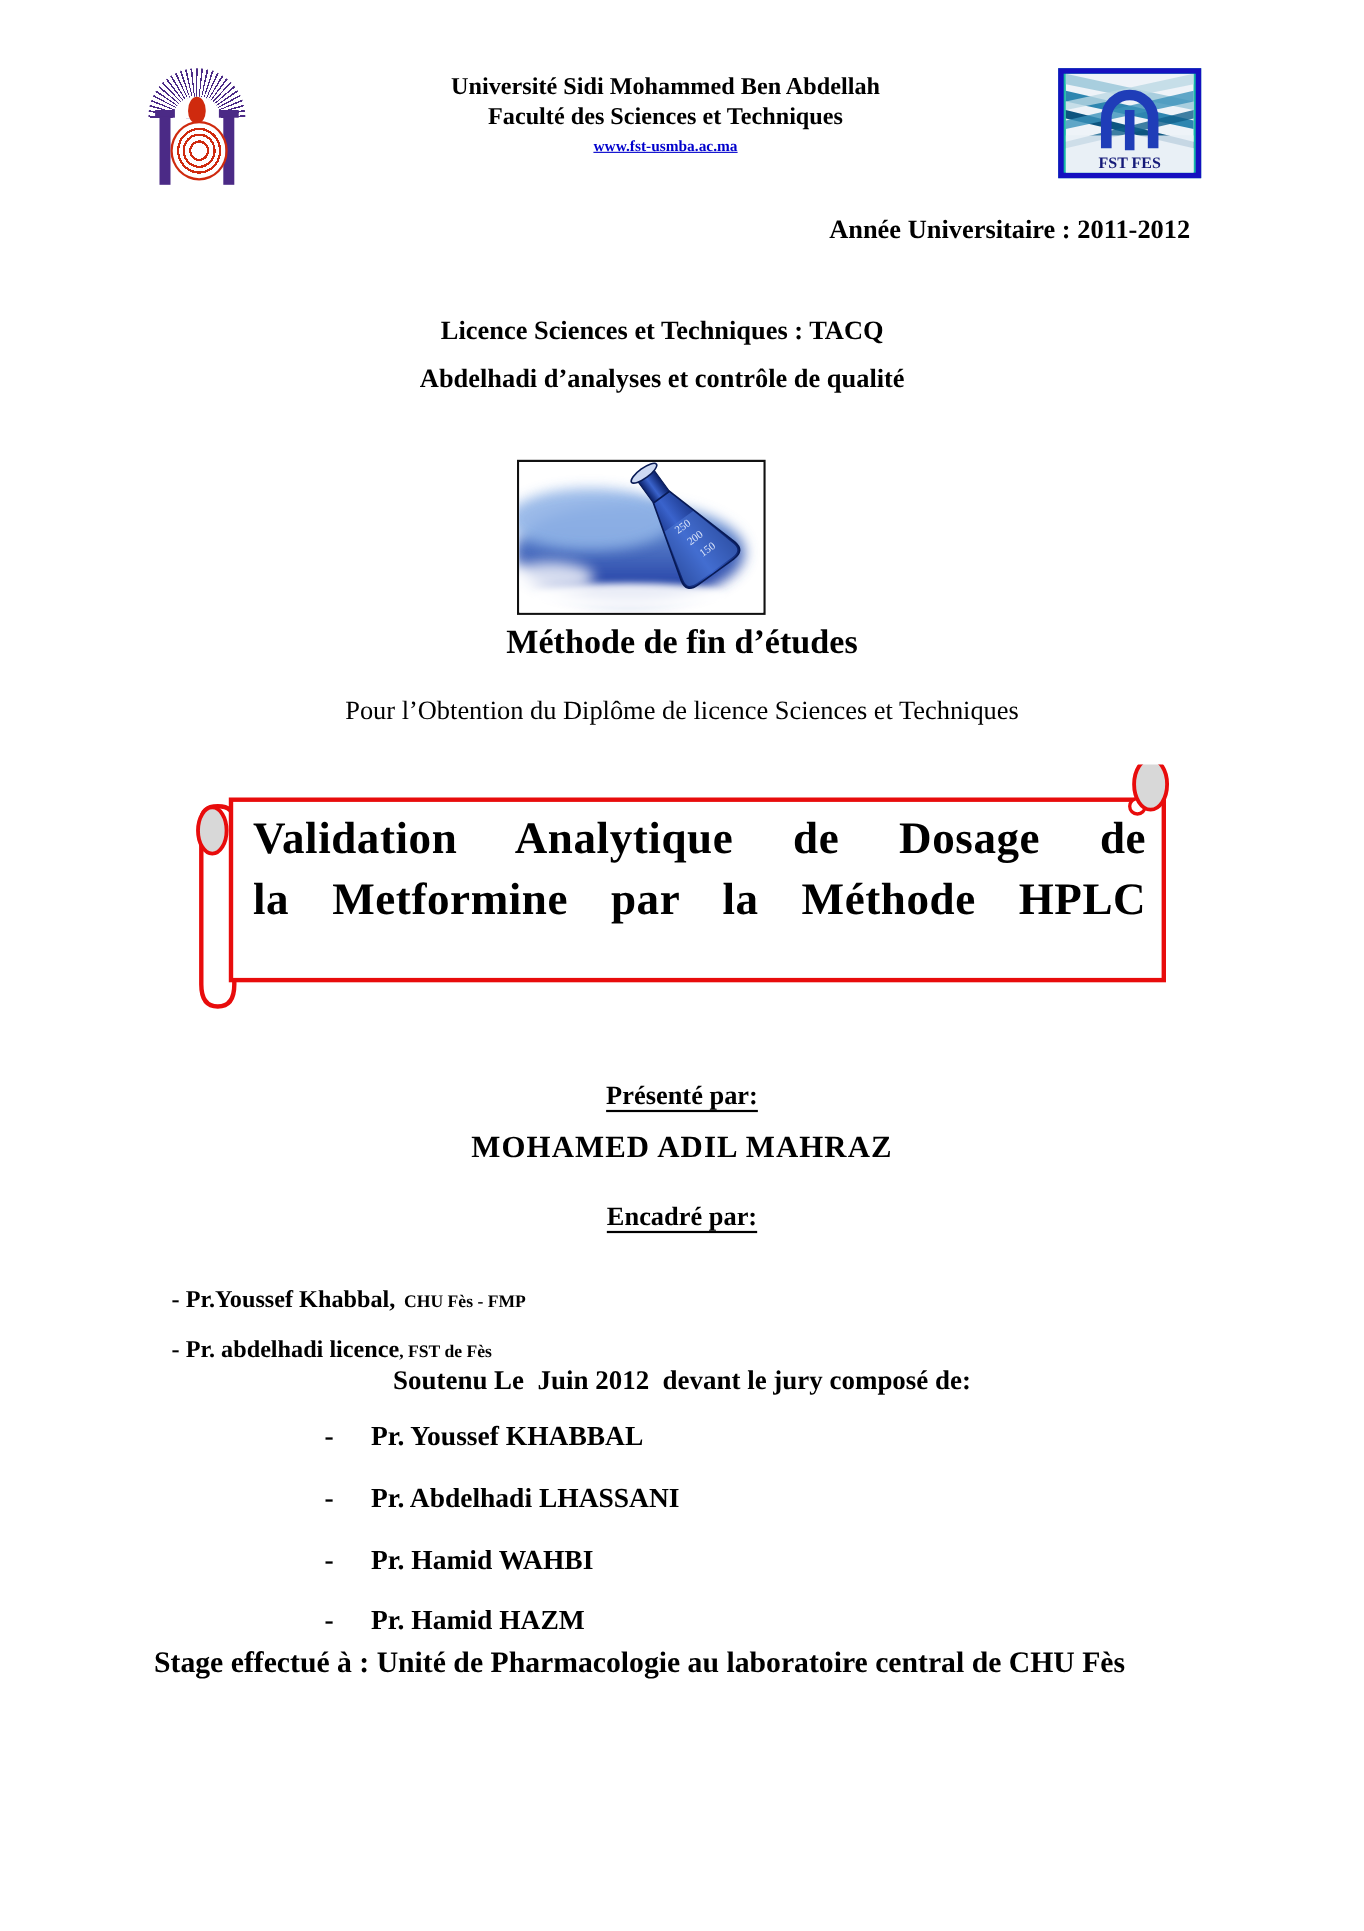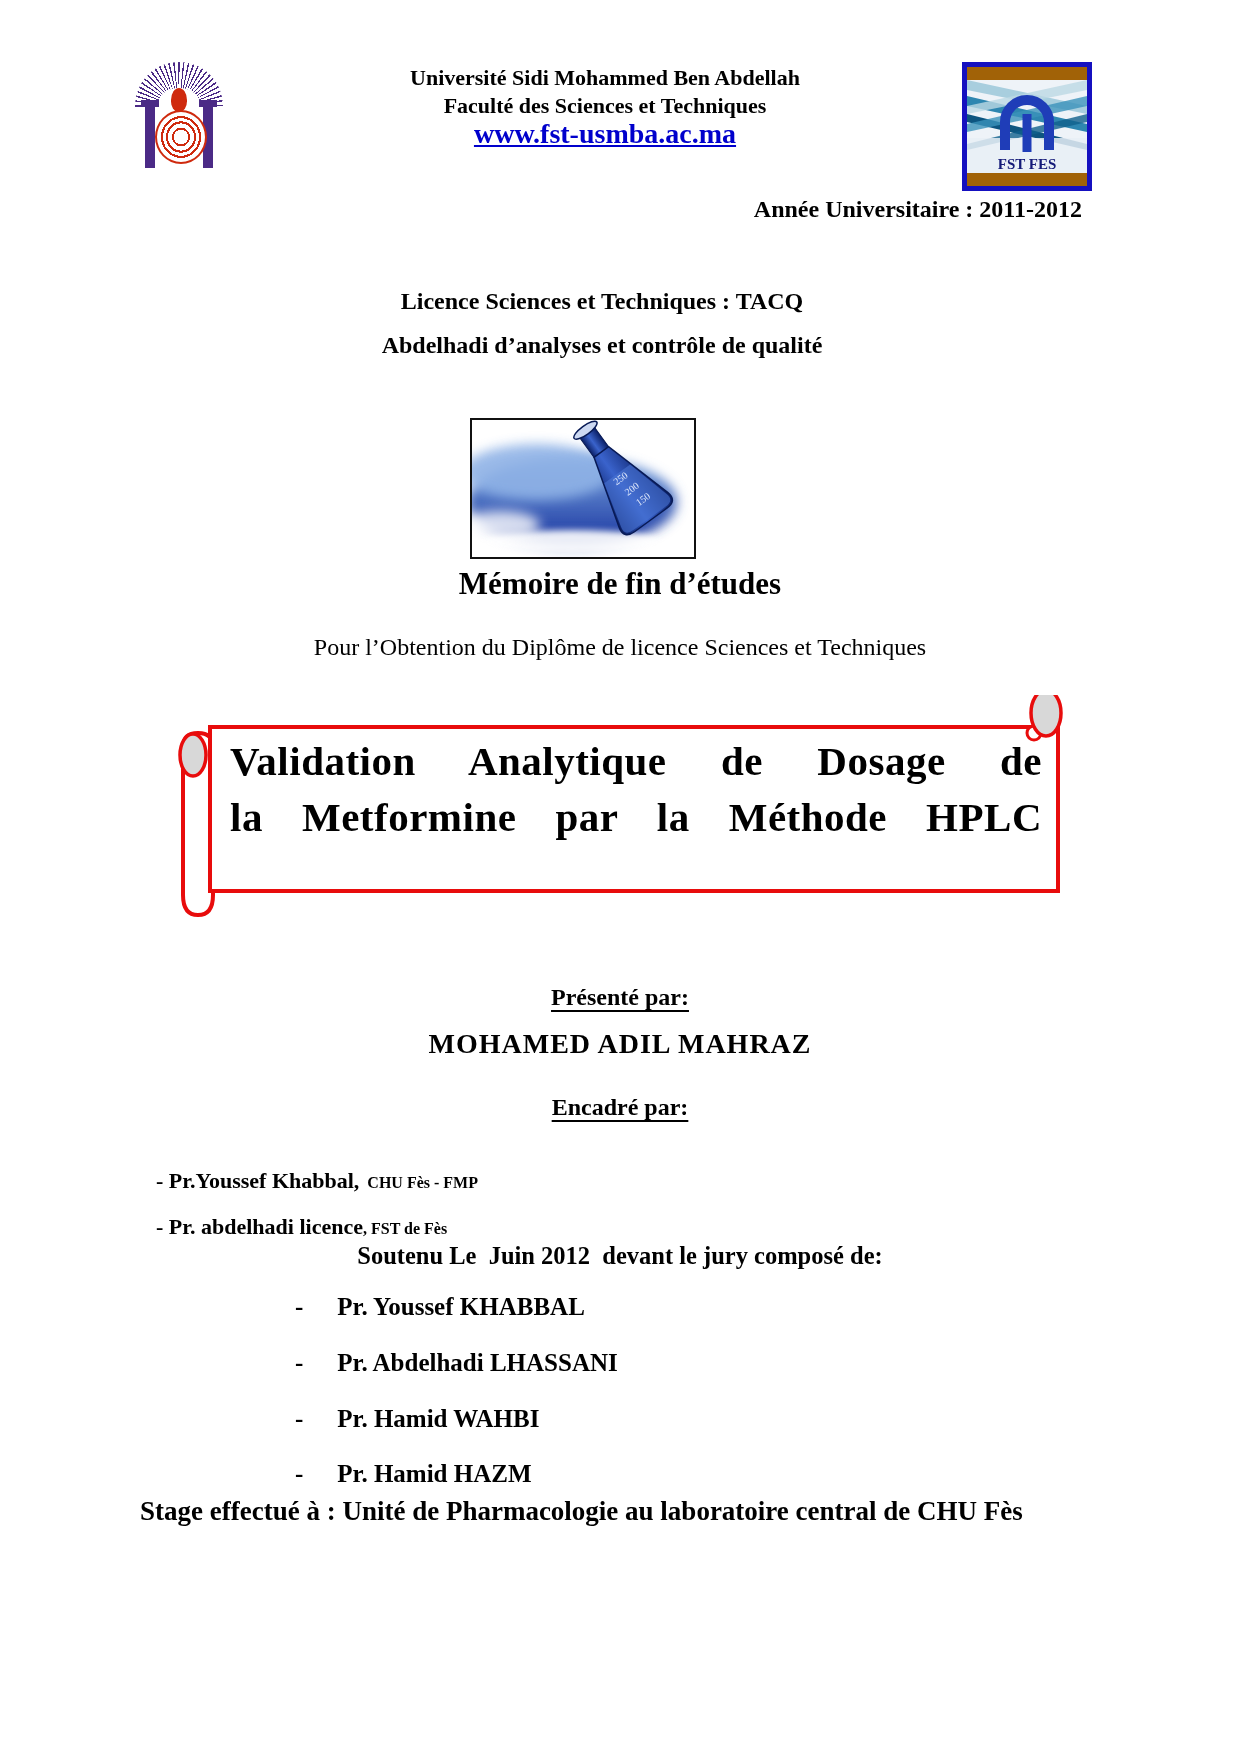--- a/index.html
+++ b/index.html
@@ -3,42 +3,42 @@
 <meta charset="utf-8">
 <style>
   html,body{margin:0;padding:0;background:#fff;}
   .page{position:relative;width:1240px;height:1755px;background:#fff;
         font-family:"Liberation Serif", serif;color:#000;overflow:hidden;}
   .abs{position:absolute;}
 
   
   .hdr-text{left:255px;top:64px;width:700px;text-align:center;}
   .hdr-line{font-weight:bold;font-size:22px;line-height:28px;}
-  .hdr-link{display:inline-block;font-weight:bold;font-size:28px;line-height:27px;
+  .hdr-link{display:inline-block;font-weight:bold;font-size:14px;line-height:27px;
             color:#0000cc;text-decoration:underline;cursor:pointer;}
 
   
   .logo-left{left:133px;top:62px;width:92px;height:106px;}
   .fan{position:absolute;left:2px;top:0;width:88px;height:46px;border-radius:88px 88px 0 0;
        background:repeating-conic-gradient(from 272deg at 50% 100%, #4b2a86 0deg 2deg, rgba(0,0,0,0) 2deg 6.2deg);}
   .fan-hollow{position:absolute;left:24px;top:26px;width:44px;height:20px;border-radius:44px 44px 0 0;background:#fff;}
   .cap{position:absolute;top:38px;width:18px;height:7px;background:#4b2a86;}
   .cap.l{left:8px;} .cap.r{right:8px;}
   .col{position:absolute;top:44px;width:10px;height:62px;background:#4b2a86;}
   .col.l{left:12px;} .col.r{right:12px;}
   .knot{position:absolute;left:38px;top:26px;width:16px;height:24px;background:#cf2a0e;
         border-radius:50% 50% 45% 45%;}
   .med{position:absolute;left:22px;top:48px;width:48px;height:50px;border-radius:50%;
        border:2px solid #cf2a0e;
        background:radial-gradient(ellipse at 50% 50%, #fff 0 7px, #cf2a0e 7px 9px, #fff 9px 13px,
                   #cf2a0e 13px 15px, #fff 15px 18px, #cf2a0e 18px 20px, #fff 20px);}
 
   
-  .logo-right{left:962px;top:62px;width:130px;height:129px;border:5px solid #1510c0;
-              background:#a16207;box-sizing:border-box;}
+  .logo-right{left:962px;top:62px;width:130px;height:100px;border:5px solid #1510c0;
+              background:#14b8a6;box-sizing:border-box;}
   .logo-right svg{display:block;width:100%;height:100%;}
 
   
   .annee{left:0;top:196px;width:100%;box-sizing:border-box;text-align:right;padding-right:158px;
          font-weight:bold;font-size:24px;}
   .lic1{left:0;top:288px;width:100%;box-sizing:border-box;padding-right:36px;text-align:center;
         font-weight:bold;font-size:24px;}
   .lic2{left:0;top:332px;width:100%;box-sizing:border-box;padding-right:36px;text-align:center;
         font-weight:bold;font-size:24px;}
 
@@ -140,21 +140,21 @@
         <path d="M141,8 L120,80 Q117,92 130,92 L170,92 Q183,92 180,80 L159,8 Z" fill="url(#fg)" stroke="#081a55" stroke-width="1.5"></path>
         <path d="M134,35 L122,80 Q119,90 130,90 L170,90 Q181,90 178,80 L166,35 Z" fill="#4a74d4" opacity="0.6"></path>
         <ellipse cx="150" cy="-19" rx="14" ry="4.5" fill="#cdd9f2" stroke="#081a55" stroke-width="1.5"></ellipse>
         <text x="150" y="44" font-size="10" fill="#dce6fa" text-anchor="middle">250</text>
         <text x="153" y="59" font-size="10" fill="#dce6fa" text-anchor="middle">200</text>
         <text x="156" y="74" font-size="10" fill="#dce6fa" text-anchor="middle">150</text>
       </g>
     </svg>
   </div>
 
-  <div class="abs memoire">Mémoire de fin d’études</div>
+  <div class="abs memoire">Méthode de fin d’études</div>
   <div class="abs pour">Pour l’Obtention du Diplôme de licence Sciences et Techniques</div>
 
   <svg class="abs banner-svg" viewBox="0 0 910 235">
     <path d="M23,52 Q23,38 38,38 Q53,38 53,52 L53,200 Q53,220 38,220 Q23,220 23,200 Z" fill="#fff" stroke="#e80c0c" stroke-width="4"></path>
     <rect x="50" y="32" width="848" height="164" fill="#fff" stroke="#e80c0c" stroke-width="4"></rect>
     <ellipse cx="33" cy="60" rx="13" ry="21" fill="#d8d8d8" stroke="#e80c0c" stroke-width="3.5"></ellipse>
     <circle cx="874" cy="38" r="7" fill="#fff" stroke="#e80c0c" stroke-width="3"></circle>
     <ellipse cx="886" cy="18" rx="15" ry="23" fill="#d8d8d8" stroke="#e80c0c" stroke-width="3.5"></ellipse>
   </svg>
   <div class="abs banner-title">

